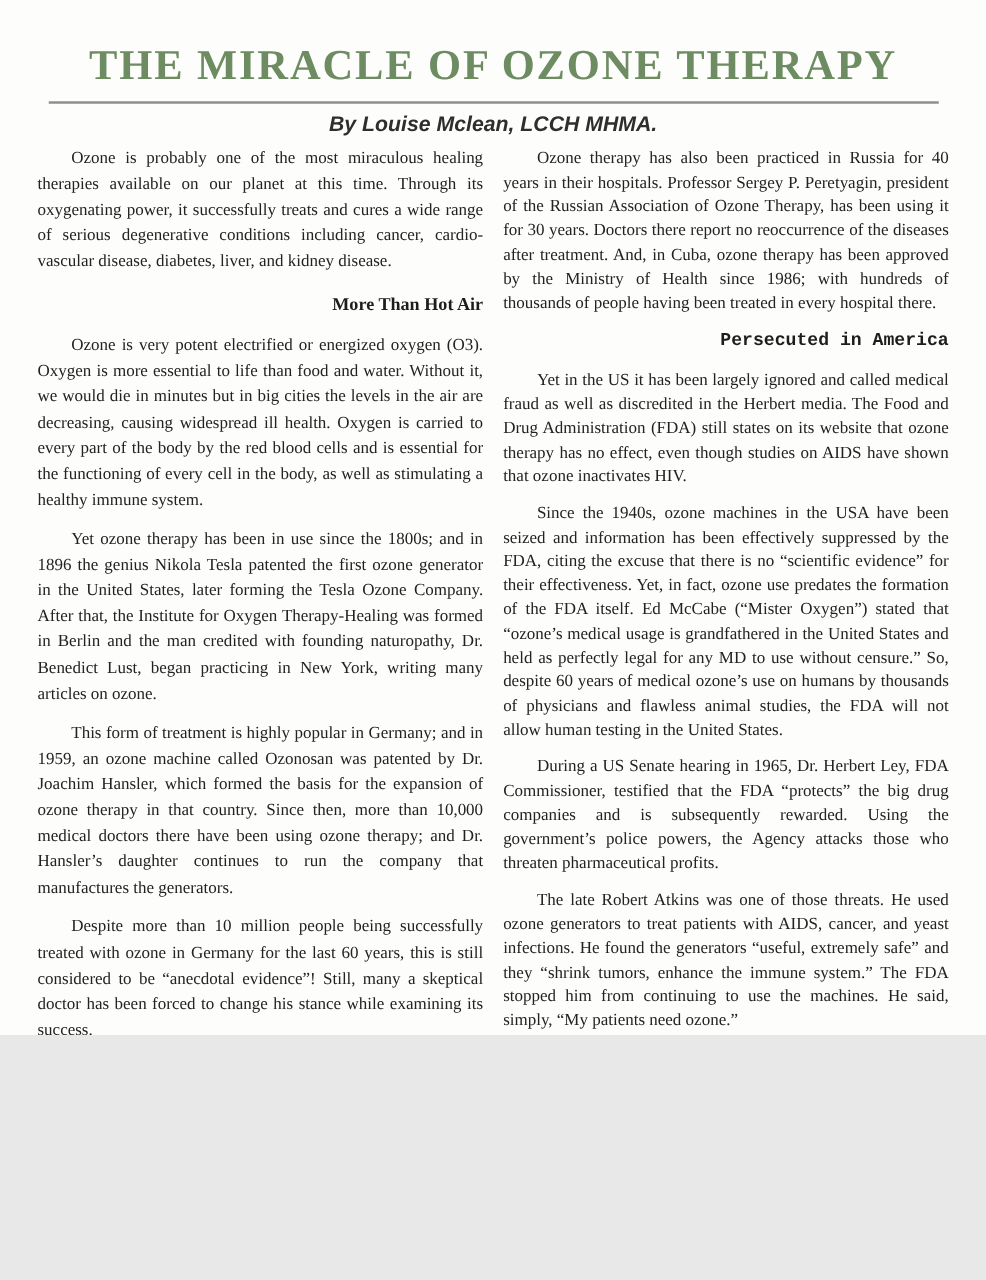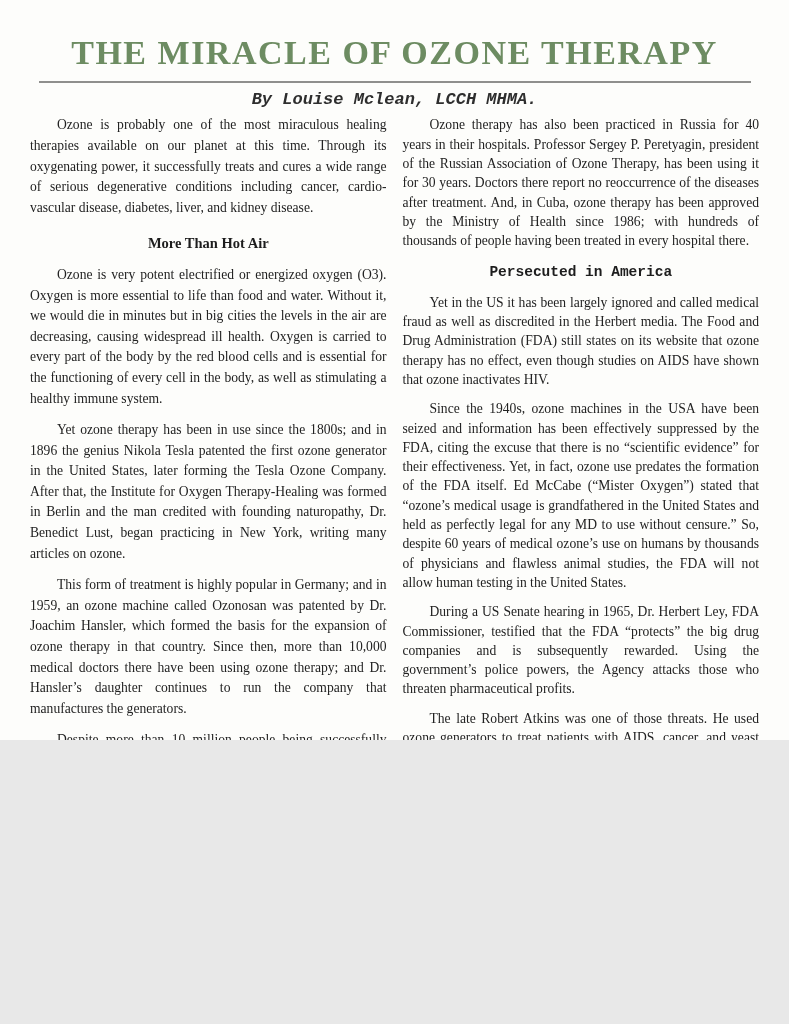--- a/index.html
+++ b/index.html
@@ -3,21 +3,21 @@
 <meta charset="utf-8">
 <style>
   html, body {
     margin: 0;
     padding: 0;
     background: #e8e8e8;
   }
   .page {
     position: relative;
     width: 789px;
-    height: 740px;
+    height: 828px;
     margin: 0 auto;
     background: #fdfdfb;
     font-family: "Liberation Serif", serif;
     color: #222;
     overflow: hidden;
     box-sizing: border-box;
   }
   .header {
     padding-top: 34px;
     text-align: center;
@@ -33,21 +33,21 @@
   }
   .title-rule {
     width: 712px;
     margin: 10px auto 7px auto;
     border: none;
     border-top: 2px solid #8f8f8d;
     height: 0;
   }
   .byline {
     margin: 0;
-    font-family: Liberation Mono, monospace;
+    font-family: Liberation Sans, sans-serif;
     font-style: italic;
     font-weight: 600;
     font-size: 17px;
     color: #2e2e2e;
   }
   .columns {
     display: flex;
     justify-content: space-between;
     padding: 6px 30px 0 30px;
     gap: 16px;
@@ -69,21 +69,21 @@
     text-indent: 27px;
   }
   .col-right .para {
     margin-bottom: 10px;
   }
   .subhead {
     margin: 15px 0 11px 0;
     font-size: 14.5px;
     font-weight: 700;
     text-indent: 0;
-    text-align: center;
+    text-align: right;
     color: #1d1d1d;
   }
   .col-right .subhead {
     margin: 13px 0 10px 0;
     font-family: Liberation Mono, monospace;
   }
   .divider-artifact {
     position: absolute;
     left: 392px;
     top: 928px;

